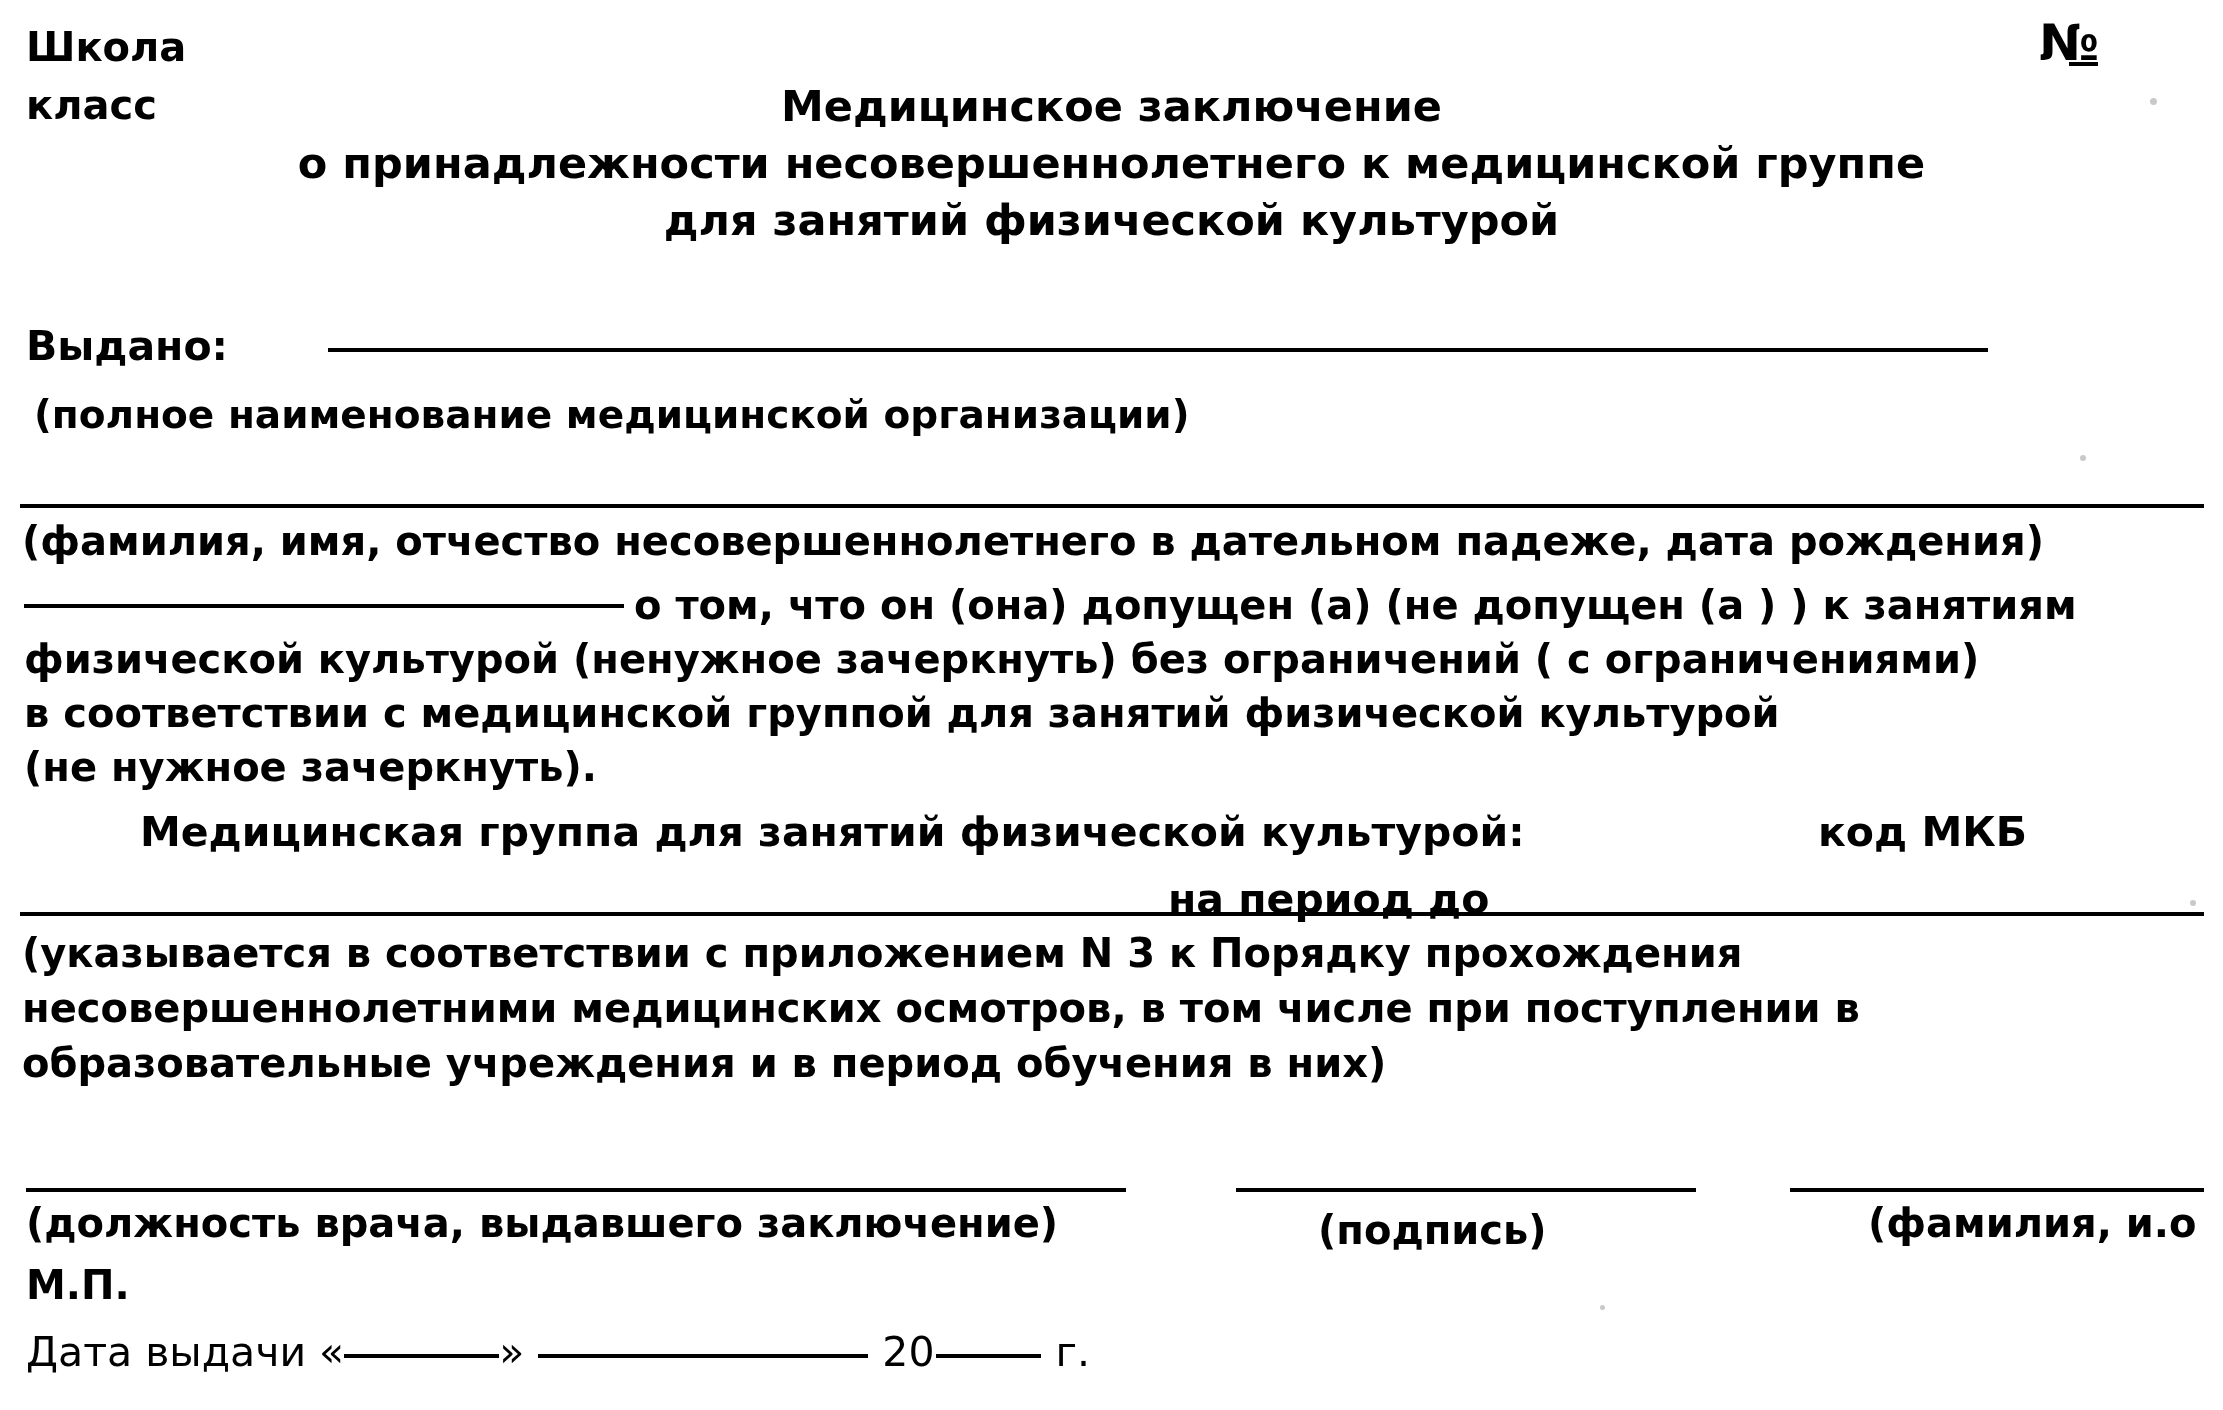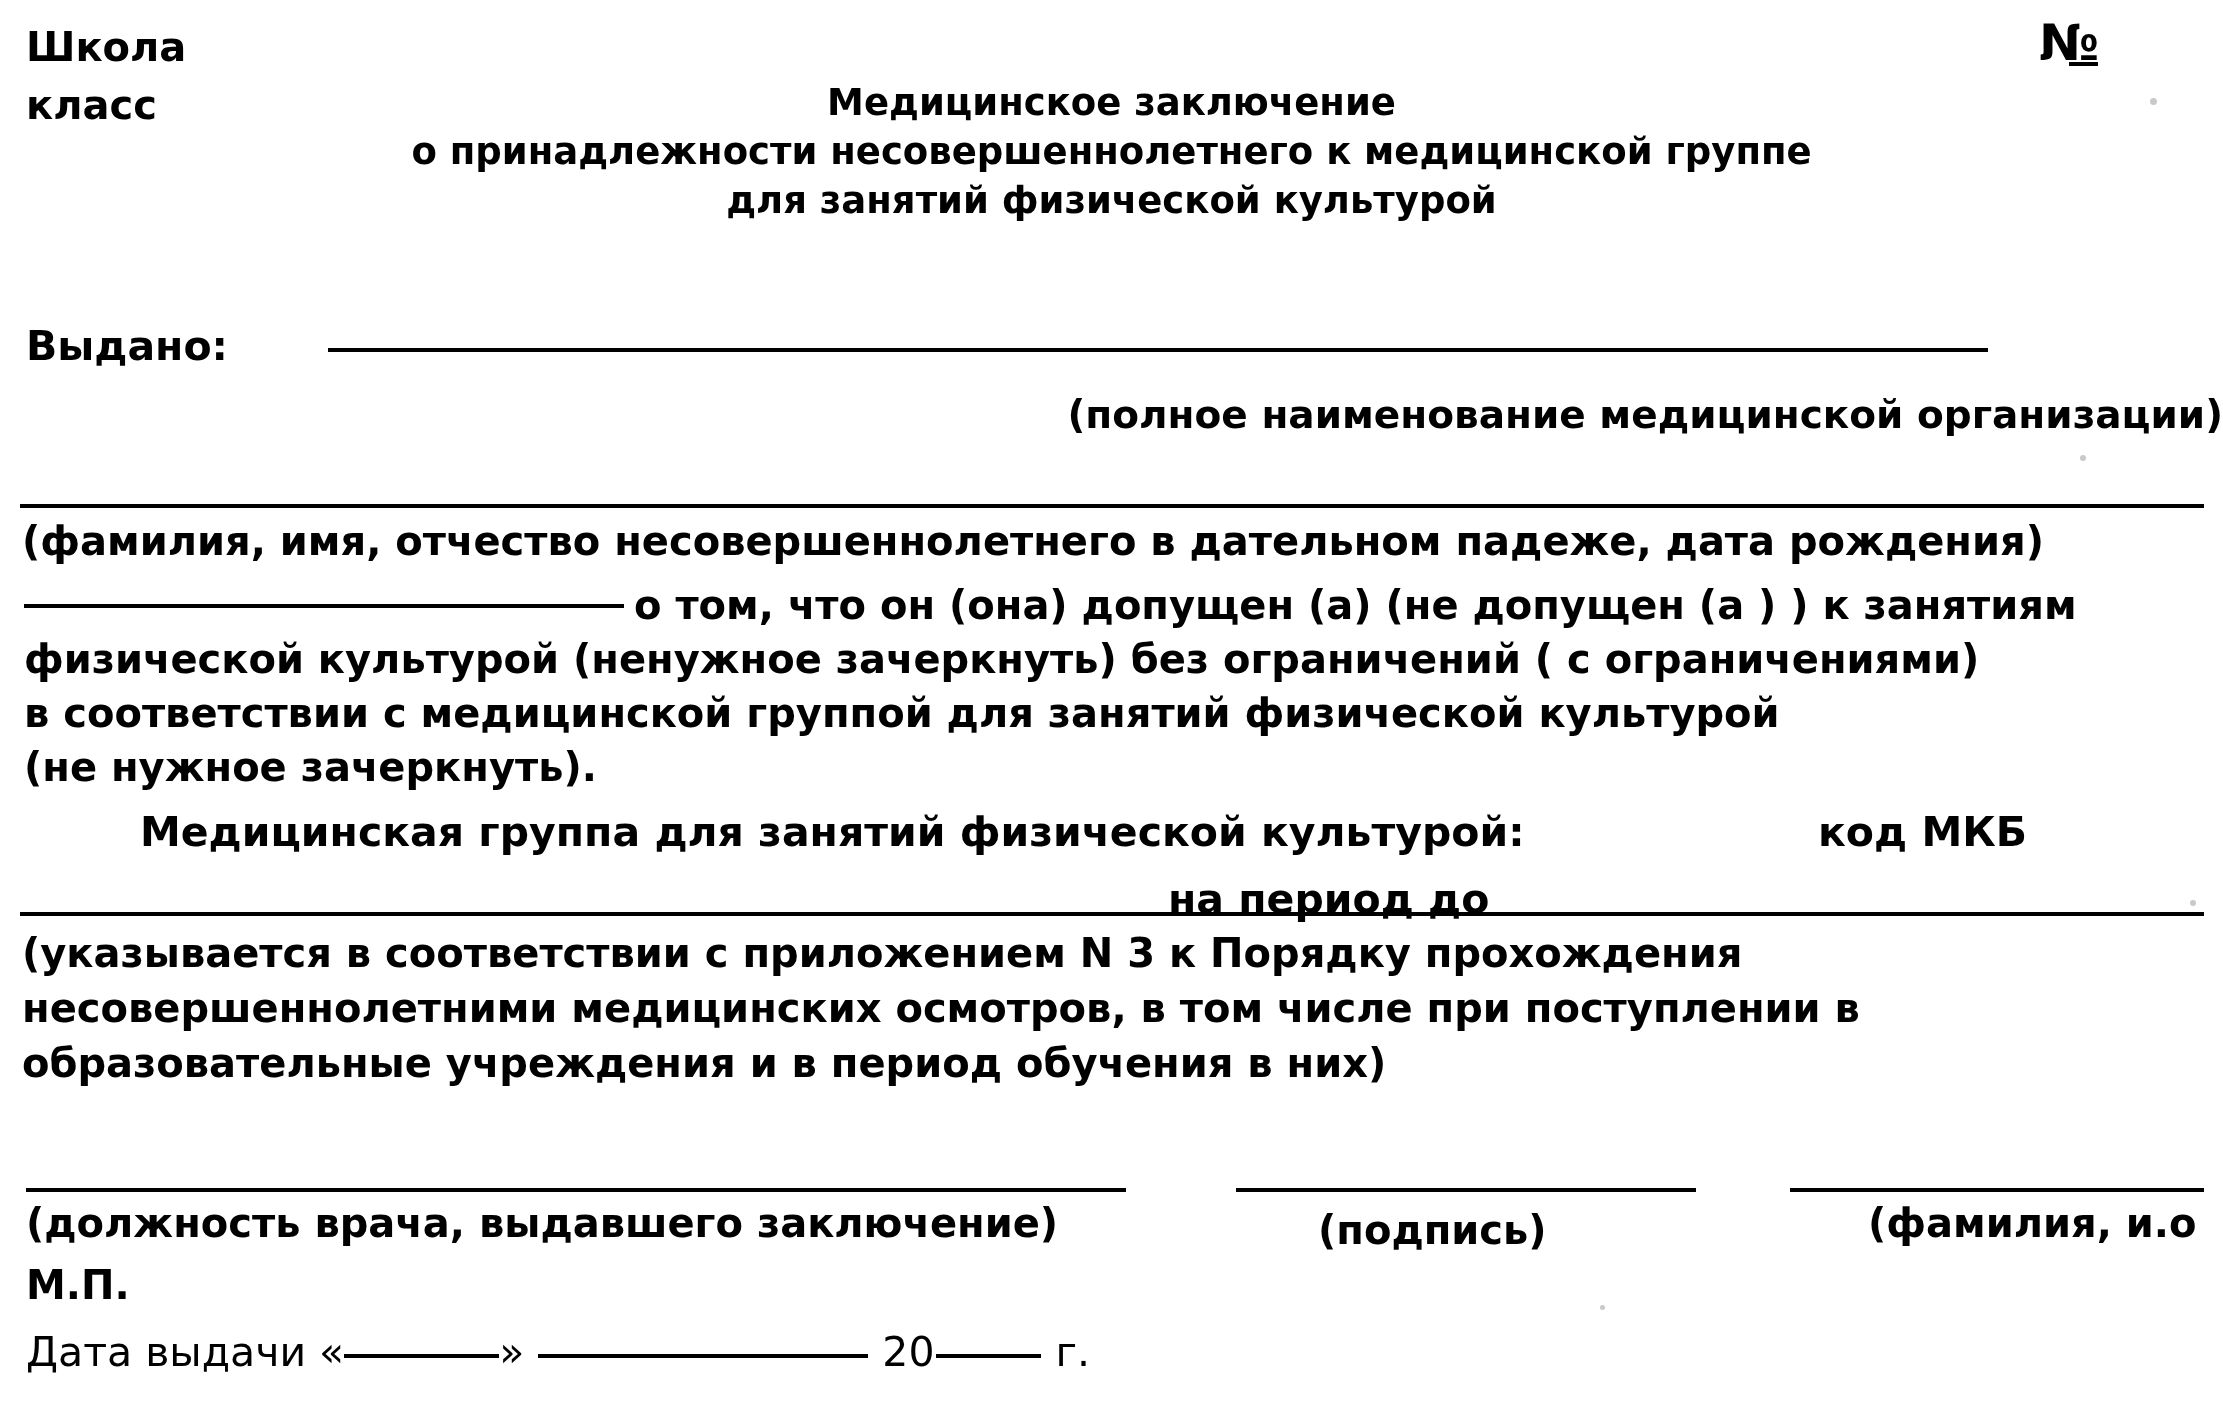--- a/index.html
+++ b/index.html
@@ -55,21 +55,21 @@
     height: 4px;
     background: #000;
   }
 
   .title-block {
     position: absolute;
     left: 0;
     right: 0;
     top: 78px;
     text-align: center;
-    font-size: 37px;
+    font-size: 43px;
     font-weight: 600;
     line-height: 1.33;
   }
   .title-block .t1 { letter-spacing: 0px; }
   .title-block .t2 { letter-spacing: 0px; }
   .title-block .t3 { letter-spacing: 0px; }
 
   
   .issued-row {
     position: absolute;
@@ -88,21 +88,21 @@
     border-bottom: 4px solid #000;
     height: 1px;
     position: relative;
     top: -8px;
   }
   .caption-org {
     position: absolute;
     left: 0;
     right: 0;
     top: 392px;
-    text-align: right;
+    text-align: left;
     font-size: 39px;
     font-weight: 600;
     padding-left: 34px;
     box-sizing: border-box;
   }
 
   
   .rule-full {
     position: absolute;
     left: 20px;

